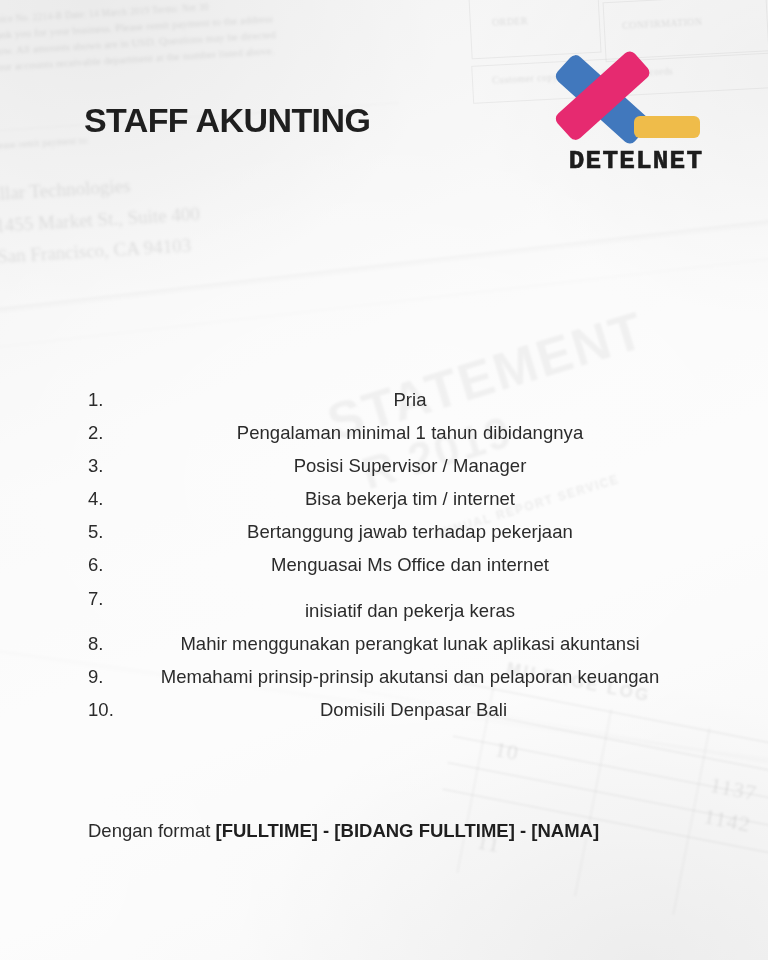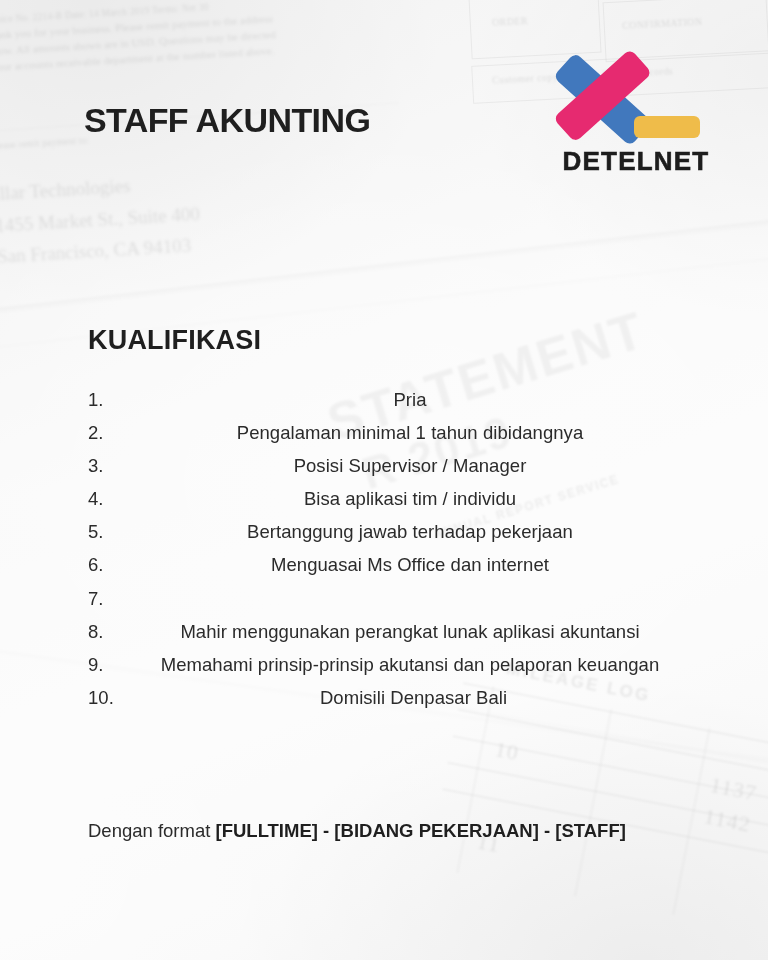--- a/index.html
+++ b/index.html
@@ -207,21 +207,21 @@
     width: 66px;
     height: 22px;
     border-radius: 6px;
   }
   .logo-word {
     position: absolute;
     left: 2px;
     top: 108px;
     width: 172px;
     text-align: center;
-    font-family: Liberation Sans, sans-serif;
+    font-family: Liberation Mono, monospace;
     font-weight: 700;
     font-size: 26px;
     letter-spacing: 1.2px;
     color: #1d1d1d;
     -webkit-text-stroke: 0.6px #1d1d1d;
   }
 
   
   .title {
     position: absolute;
@@ -347,65 +347,64 @@
       <div class="logo-mark">
         <div class="chev-top" style="background: rgb(65, 120, 189);"></div>
         <div class="chev-bot" style="background: rgb(230, 42, 112);"></div>
         <div class="logo-dash" style="background: rgb(239, 188, 74);"></div>
       </div>
       <div class="logo-word" style="color: rgb(29, 29, 29); -webkit-text-stroke: 0.6px rgb(29, 29, 29);">DETELNET</div>
     </div>
 
     <h1 class="title">STAFF AKUNTING</h1>
 
-    <h2 class="section-heading">KUALIFIKASI</h2>
 
     <ol class="qual-list" id="qual-list">
         <li class="qual-item">
           <span class="qual-num">1. </span>
           <span class="qual-text"><span>Pria</span></span>
         </li>
         <li class="qual-item">
           <span class="qual-num">2. </span>
           <span class="qual-text"><span>Pengalaman minimal 1 tahun dibidangnya</span></span>
         </li>
         <li class="qual-item">
           <span class="qual-num">3. </span>
           <span class="qual-text"><span>Posisi Supervisor / Manager</span></span>
         </li>
         <li class="qual-item">
           <span class="qual-num">4. </span>
-          <span class="qual-text"><span>Bisa aplikasi tim / individu</span></span>
+          <span class="qual-text"><span>Bisa bekerja tim / internet</span></span>
         </li>
         <li class="qual-item">
           <span class="qual-num">5. </span>
           <span class="qual-text"><span>Bertanggung jawab terhadap pekerjaan</span></span>
         </li>
         <li class="qual-item">
           <span class="qual-num">6. </span>
           <span class="qual-text"><span>Menguasai Ms Office dan internet</span></span>
         </li>
         <li class="qual-item">
           <span class="qual-num">7. </span>
-          <span class="qual-text"></span>
+          <span class="qual-text"><span class="qual-cont">inisiatif dan pekerja keras</span></span>
         </li>
         <li class="qual-item">
           <span class="qual-num">8. </span>
           <span class="qual-text"><span>Mahir menggunakan perangkat lunak aplikasi akuntansi</span></span>
         </li>
         <li class="qual-item">
           <span class="qual-num">9. </span>
           <span class="qual-text"><span>Memahami prinsip-prinsip akutansi dan pelaporan keuangan</span></span>
         </li>
         <li class="qual-item">
           <span class="qual-num">10. </span>
           <span class="qual-text"><span>Domisili Denpasar Bali</span></span>
         </li>
       </ol>
 
     <div class="footer">
       <div>
-        <span>Dengan format </span><b>[FULLTIME] - [BIDANG PEKERJAAN] - [STAFF]</b>
+        <span>Dengan format </span><b>[FULLTIME] - [BIDANG FULLTIME] - [NAMA]</b>
       </div>
     </div>
 
   </div>
 </div>
 
 </body></html>

